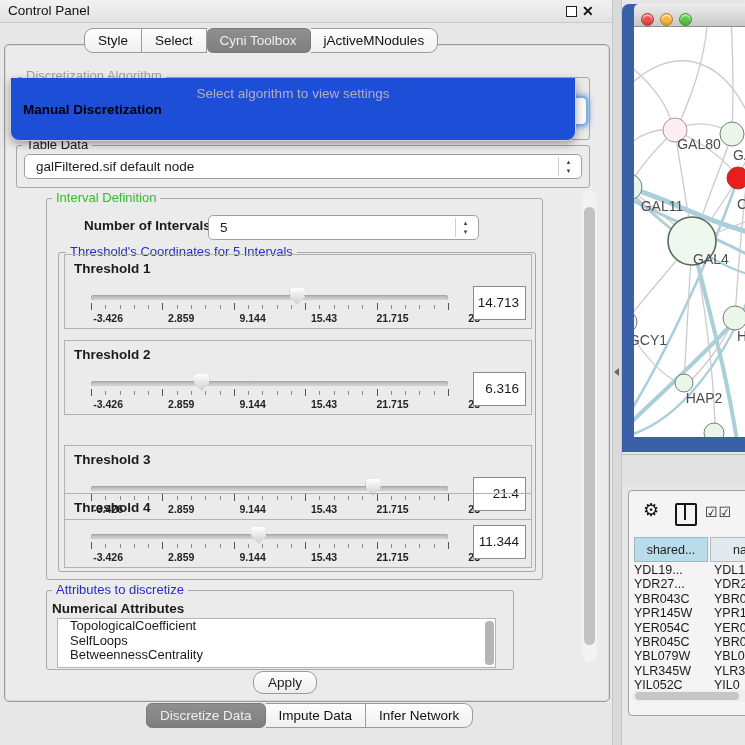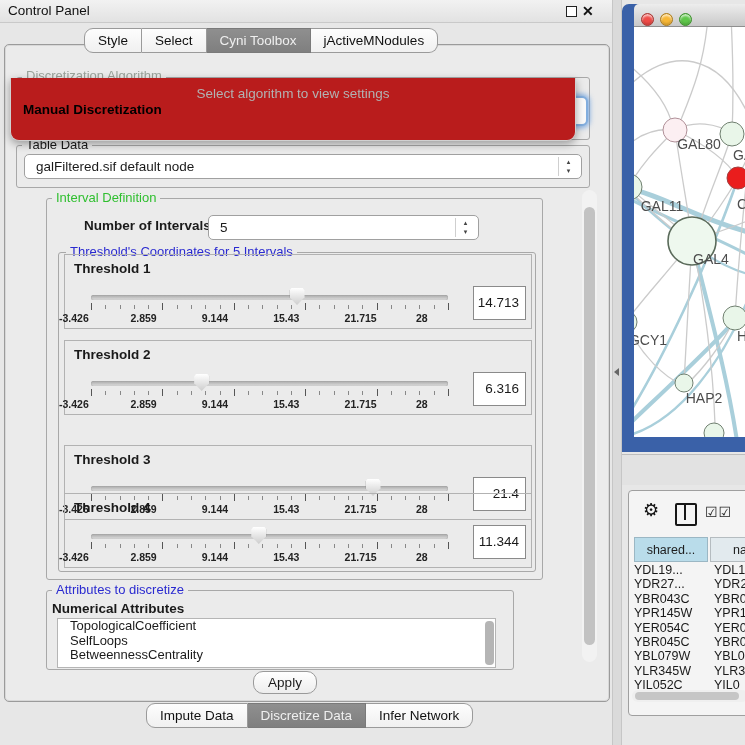--- a/index.html
+++ b/index.html
@@ -15,50 +15,50 @@
   .close-icon{left:582px;top:2px;font-size:14px;font-weight:bold;color:#111;line-height:18px;}
   .content-box{left:4px;top:44px;width:604px;height:656px;background:#ebebeb;
     border:1px solid #9b9b9b;border-radius:5px;box-shadow:inset 0 0 0 1px #d8d8d8;}
   
   .tabbar{display:flex;height:23px;z-index:30;}
   .tab{height:23px;line-height:23px;padding:0 13px;background:linear-gradient(#fdfdfd,#f0f0f0);
     border:1px solid #9a9a9a;border-left:none;font-size:13.5px;color:#111;white-space:nowrap;
     display:flex;align-items:center;gap:5px;}
   .tab:first-child{border-left:1px solid #9a9a9a;border-radius:9px 0 0 9px;}
   .tab:last-child{border-radius:0 9px 9px 0;}
-  .tab.selected{background:linear-gradient(#8f8f8f,#7f7f7f);color:#efefef;border-color:#7a7a7a;}
+  .tab.selected{background:linear-gradient(#8f8f8f,#7f7f7f);color:#efefef;border-color:#7a7a7a;border-radius:6px;}
   
   .group{border:1px solid #a8a8a8;border-radius:3px;}
   .gtitle{position:absolute;background:#ebebeb;padding:0 4px;font-size:13px;line-height:14px;}
   .green{color:#2fbf2f;} .blue{color:#2a2ad0;} .gray{color:#9aa39a;}
   
   .combo{background:#fff;border:1px solid #a0a0a0;border-radius:5px;height:23px;
     line-height:23px;font-size:13.5px;}
   .combo .val{position:absolute;left:11px;top:0;}
   .spin{position:absolute;right:7px;top:2px;width:11px;height:19px;color:#444;font-size:7px;
     line-height:9px;text-align:center;border-left:1px solid #cfcfcf;padding-left:4px;}
   
-  .popup{left:10px;top:78px;width:564px;height:62px;background:#b91c1c;z-index:50;
+  .popup{left:10px;top:78px;width:564px;height:62px;background:#1d4ed8;z-index:50;
     border-radius:0 0 9px 9px;box-shadow:0 3px 8px rgba(0,0,0,.35);border:1px solid #d0d0d0;border-top:none;}
   .popup .hint{position:absolute;left:0;right:0;top:8px;text-align:center;color:#b2b2b2;font-size:13.5px;}
   .popup .item{position:absolute;left:12px;height:15px;font-size:13.5px;color:#000;}
   .focus-frag{left:550px;top:96px;width:34px;height:26px;background:#fafafa;border-radius:6px;
     border:2px solid #82aede;box-shadow:0 0 5px 2px rgba(100,155,220,.75);z-index:10;}
   
   .thrbox{position:absolute;left:64px;width:466px;height:73px;border:1px solid #b2b2b2;background:transparent;}
   .thrtitle{position:absolute;left:9px;top:6px;font-weight:bold;font-size:13.5px;}
   .track{position:absolute;left:26px;top:40px;width:357px;height:5px;border-radius:3px;
     background:linear-gradient(#a8a8a8,#dedede);box-shadow:inset 0 0 1px #777;}
   .handle{position:absolute;top:33px;width:15px;height:17px;
     background:linear-gradient(#ffffff,#cdcdcd);
     clip-path:polygon(12% 0,88% 0,100% 14%,100% 55%,50% 100%,0 55%,0 14%);
     filter:drop-shadow(0 0 1px #6a6a6a);}
   .tick{position:absolute;width:1px;background:#555;}
   .tick.major{top:48px;height:7px;} .tick.minor{top:50px;height:4px;background:#888;}
-  .ticklabel{position:absolute;top:57px;width:64px;margin-left:-32px;text-align:left;
+  .ticklabel{position:absolute;top:57px;width:64px;margin-left:-32px;text-align:right;
     font-size:10.5px;font-weight:bold;color:#222;}
   .valbox{position:absolute;left:408px;top:31px;width:53px;height:34px;background:#fff;
     border:1px solid #8a8a8a;font-size:13.5px;text-align:right;line-height:32px;
     padding-right:6px;box-sizing:border-box;}
   
   .attrlist{left:57px;top:618px;width:437px;height:48px;background:#fff;border:1px solid #b5b5b5;overflow:hidden;}
   .attrlist .li{padding-left:12px;height:14.6px;line-height:14.6px;font-size:13px;}
   .list-thumb{position:absolute;right:1px;top:2px;width:9px;height:44px;background:#b5b5b5;border-radius:4px;}
   .applybtn{left:253px;top:671px;width:62px;height:21px;background:linear-gradient(#ffffff,#ededed);
     border:1px solid #9a9a9a;border-radius:10px;text-align:center;line-height:21px;font-size:13.5px;}
@@ -321,25 +321,25 @@
 <div class="abs attrlist" id="attr-list">
   <div class="li">TopologicalCoefficient</div>
     <div class="li">SelfLoops</div>
     <div class="li">BetweennessCentrality</div>
     <div class="list-thumb"></div>
 </div>
 
 <div class="abs applybtn">Apply</div>
 
 <div class="abs tabbar" style="left:146px;top:703px;" id="bottom-tabs">
+    <div class="tab selected">
+      <span class="tlabel">Discretize Data</span>
+    </div>
     <div class="tab">
       <span class="tlabel">Impute Data</span>
-    </div>
-    <div class="tab selected">
-      <span class="tlabel">Discretize Data</span>
     </div>
     <div class="tab">
       <span class="tlabel">Infer Network</span>
     </div>
   </div>
 
 <div class="abs divider"></div>
 <div class="abs div-arrow"></div>
 
 <div class="abs netwin"></div>

